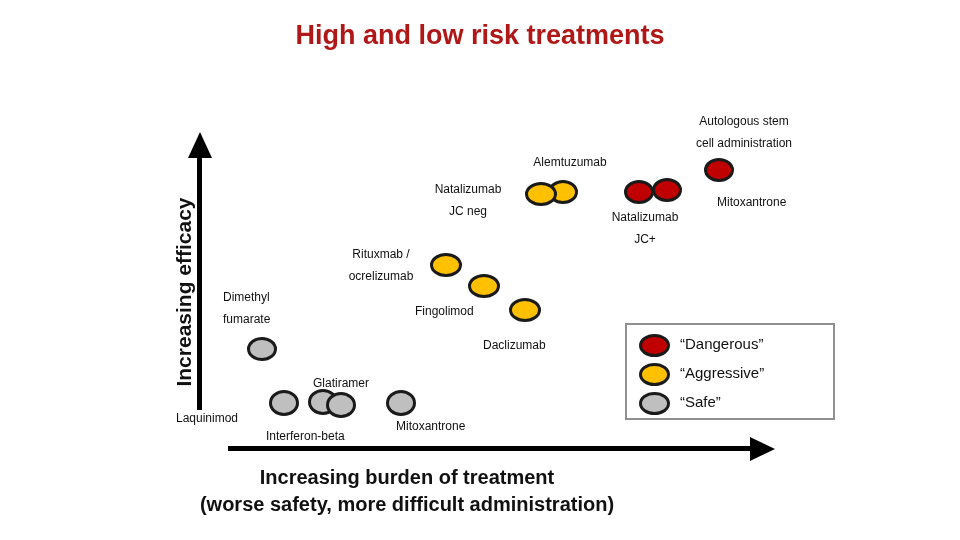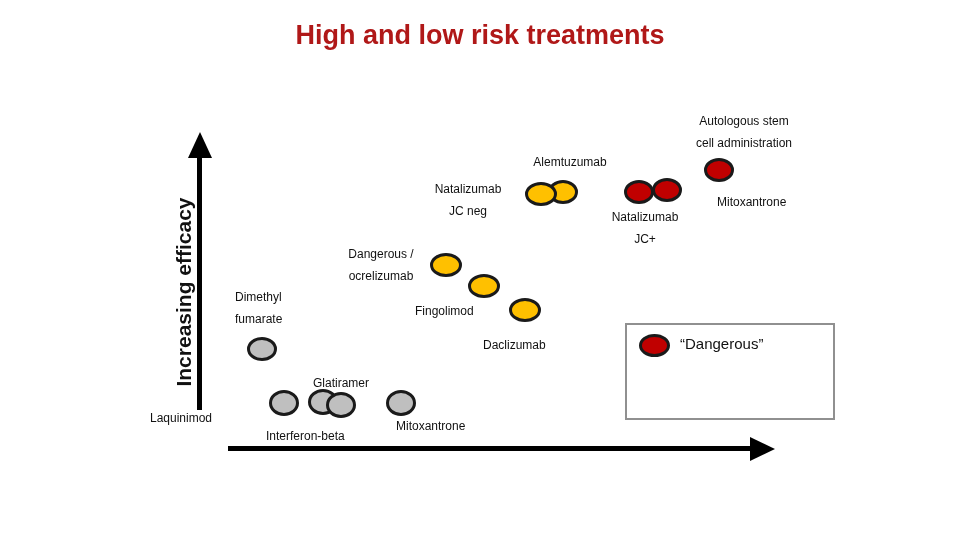--- a/index.html
+++ b/index.html
@@ -36,20 +36,24 @@
 
 <div class="slide">
   <div class="title" style="color: rgb(176, 24, 24);">High and low risk treatments</div>
 
   <div class="yaxis-line"></div>
   <div class="yaxis-head"></div>
   <div class="ylabel">Increasing efficacy</div>
 
   <div class="xaxis-line"></div>
   <div class="xaxis-head"></div>
+  <div class="xcaption">
+    <div>Increasing burden of treatment</div>
+    <div>(worse safety, more difficult administration)</div>
+  </div>
 
   <div id="plot">
       <span class="bubble" style="left: 548px; top: 180px; width: 30px; height: 24px; background: rgb(255, 192, 0); border-color: rgb(26, 26, 26);"></span>
       <span class="bubble" style="left: 525px; top: 182px; width: 32px; height: 24px; background: rgb(255, 192, 0); border-color: rgb(26, 26, 26);"></span>
       <span class="bubble" style="left: 624px; top: 180px; width: 30px; height: 24px; background: rgb(192, 0, 0); border-color: rgb(26, 26, 26);"></span>
       <span class="bubble" style="left: 652px; top: 178px; width: 30px; height: 24px; background: rgb(192, 0, 0); border-color: rgb(26, 26, 26);"></span>
       <span class="bubble" style="left: 704px; top: 158px; width: 30px; height: 24px; background: rgb(192, 0, 0); border-color: rgb(26, 26, 26);"></span>
       <span class="bubble" style="left: 430px; top: 253px; width: 32px; height: 24px; background: rgb(255, 192, 0); border-color: rgb(26, 26, 26);"></span>
       <span class="bubble" style="left: 468px; top: 274px; width: 32px; height: 24px; background: rgb(255, 192, 0); border-color: rgb(26, 26, 26);"></span>
       <span class="bubble" style="left: 509px; top: 298px; width: 32px; height: 24px; background: rgb(255, 192, 0); border-color: rgb(26, 26, 26);"></span>
@@ -70,46 +74,54 @@
         <div>JC neg</div>
       </div>
       <div class="plot-label" style="top: 191px; left: 692px; text-align: left; margin-left: 25px;">
         <div>Mitoxantrone</div>
       </div>
       <div class="plot-label" style="top: 206px; left: 645px; text-align: center; transform: translateX(-50%);">
         <div>Natalizumab</div>
         <div>JC+</div>
       </div>
       <div class="plot-label" style="top: 243px; left: 381px; text-align: center; transform: translateX(-50%);">
-        <div>Dangerous /</div>
+        <div>Rituxmab /</div>
         <div>ocrelizumab</div>
       </div>
-      <div class="plot-label" style="top: 286px; left: 235px; text-align: left;">
+      <div class="plot-label" style="top: 286px; left: 223px; text-align: left;">
         <div>Dimethyl</div>
         <div>fumarate</div>
       </div>
       <div class="plot-label" style="top: 300px; left: 415px; text-align: center;">
         <div>Fingolimod</div>
       </div>
       <div class="plot-label" style="top: 334px; left: 483px; text-align: left;">
         <div>Daclizumab</div>
       </div>
       <div class="plot-label" style="top: 372px; left: 313px; text-align: left;">
         <div>Glatiramer</div>
       </div>
-      <div class="plot-label" style="top: 407px; left: 150px; text-align: center;">
+      <div class="plot-label" style="top: 407px; left: 176px; text-align: center;">
         <div>Laquinimod</div>
       </div>
       <div class="plot-label" style="top: 425px; left: 266px; text-align: center;">
         <div>Interferon-beta</div>
       </div>
       <div class="plot-label" style="top: 415px; left: 396px; text-align: left;">
         <div>Mitoxantrone</div>
       </div>
     </div>
 
   <div class="legend">
     <div class="legend-row" style="top:6px">
       <span class="legend-swatch" style="background: rgb(192, 0, 0); border-color: rgb(26, 26, 26);"></span>
       <span class="legend-text">“Dangerous”</span>
     </div>
+    <div class="legend-row" style="top:35px">
+      <span class="legend-swatch" style="background: rgb(255, 192, 0); border-color: rgb(26, 26, 26);"></span>
+      <span class="legend-text">“Aggressive”</span>
+    </div>
+    <div class="legend-row" style="top:64px">
+      <span class="legend-swatch" style="background: rgb(191, 191, 191); border-color: rgb(26, 26, 26);"></span>
+      <span class="legend-text">“Safe”</span>
+    </div>
   </div>
 </div>
 
 </body></html>

